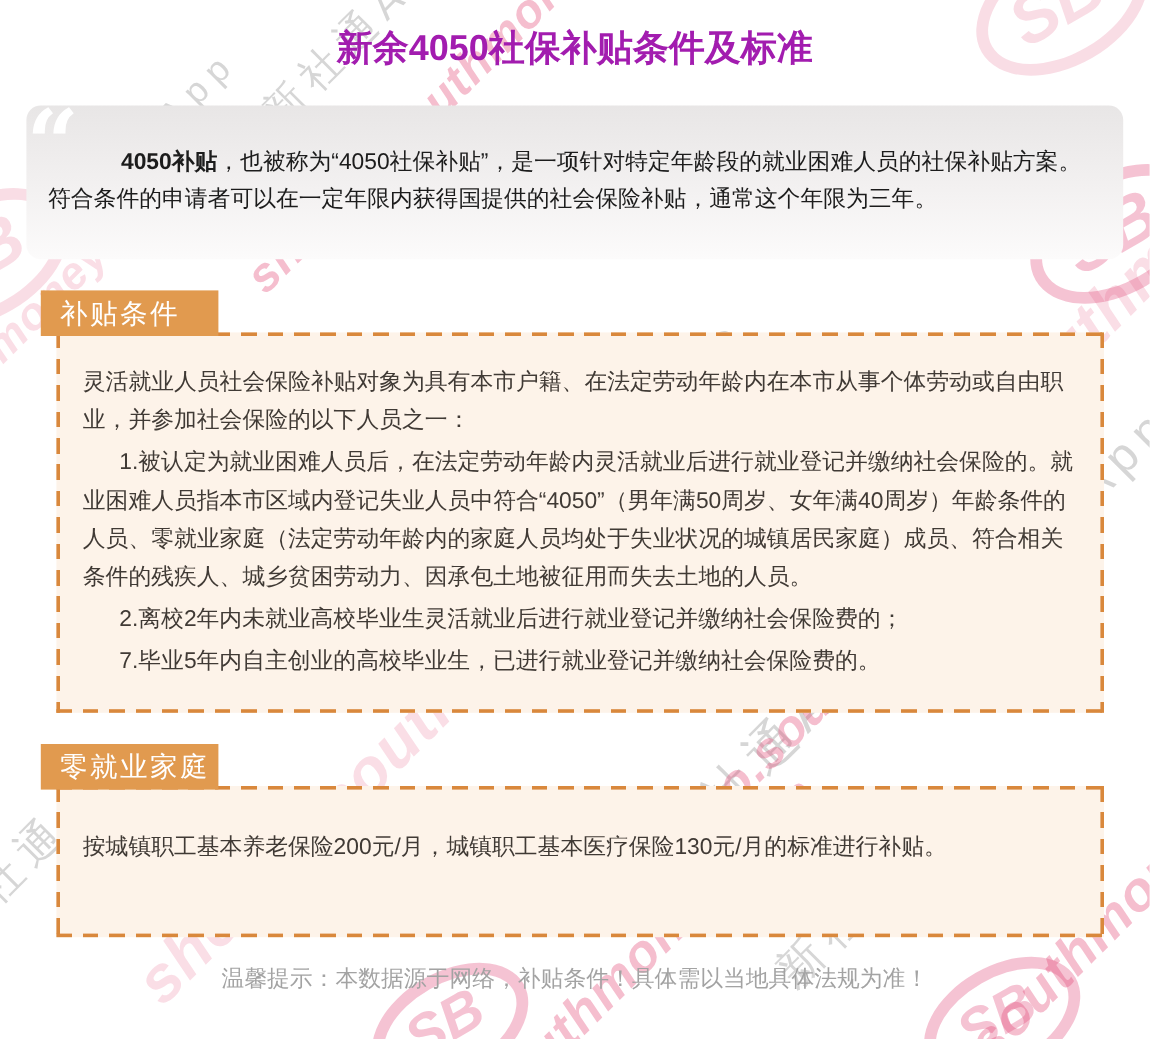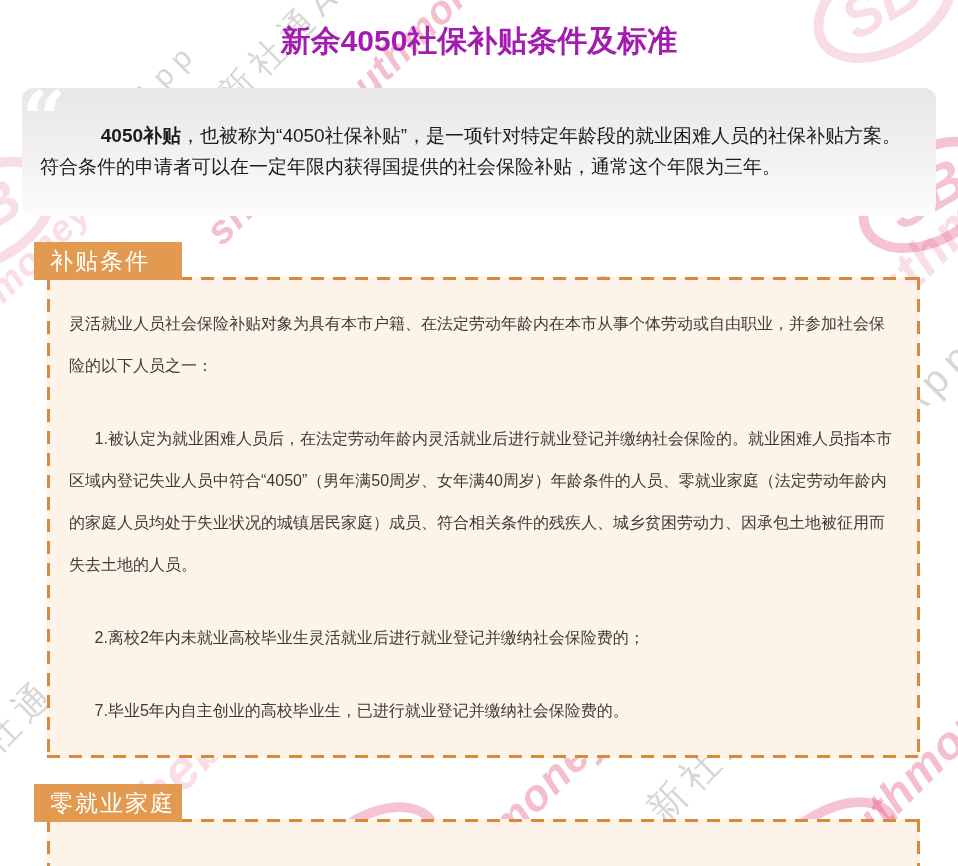--- a/index.html
+++ b/index.html
@@ -90,25 +90,25 @@
       repeating-linear-gradient(to right,#D9883C 0 13px,transparent 13px 22px),
       repeating-linear-gradient(to bottom,#D9883C 0 13px,transparent 13px 22px),
       repeating-linear-gradient(to bottom,#D9883C 0 13px,transparent 13px 22px);
     background-size:100% 3px,100% 3px,3px 100%,3px 100%;
     background-position:0 0,0 100%,0 0,100% 0;
     background-repeat:no-repeat;
     padding:26px 24px 26px 22px;
   }
   .dashed-box p{
     margin:0;
-    font-size:16px;
-    line-height:42px;
+    font-size:19px;
+    line-height:32px;
     color:#403A35;
   }
-  .dashed-box p + p{margin-top:31px;}
+  .dashed-box p + p{margin-top:3px;}
   .dashed-box p.indent{text-indent:1.6em;}
   .dashed-box.single{padding:36px 24px 58px 22px;}
 
   .footer-tip{
     margin-top:22px;
     text-align:center;
     font-size:19px;
     color:#A3A3A3;
   }
 </style>

